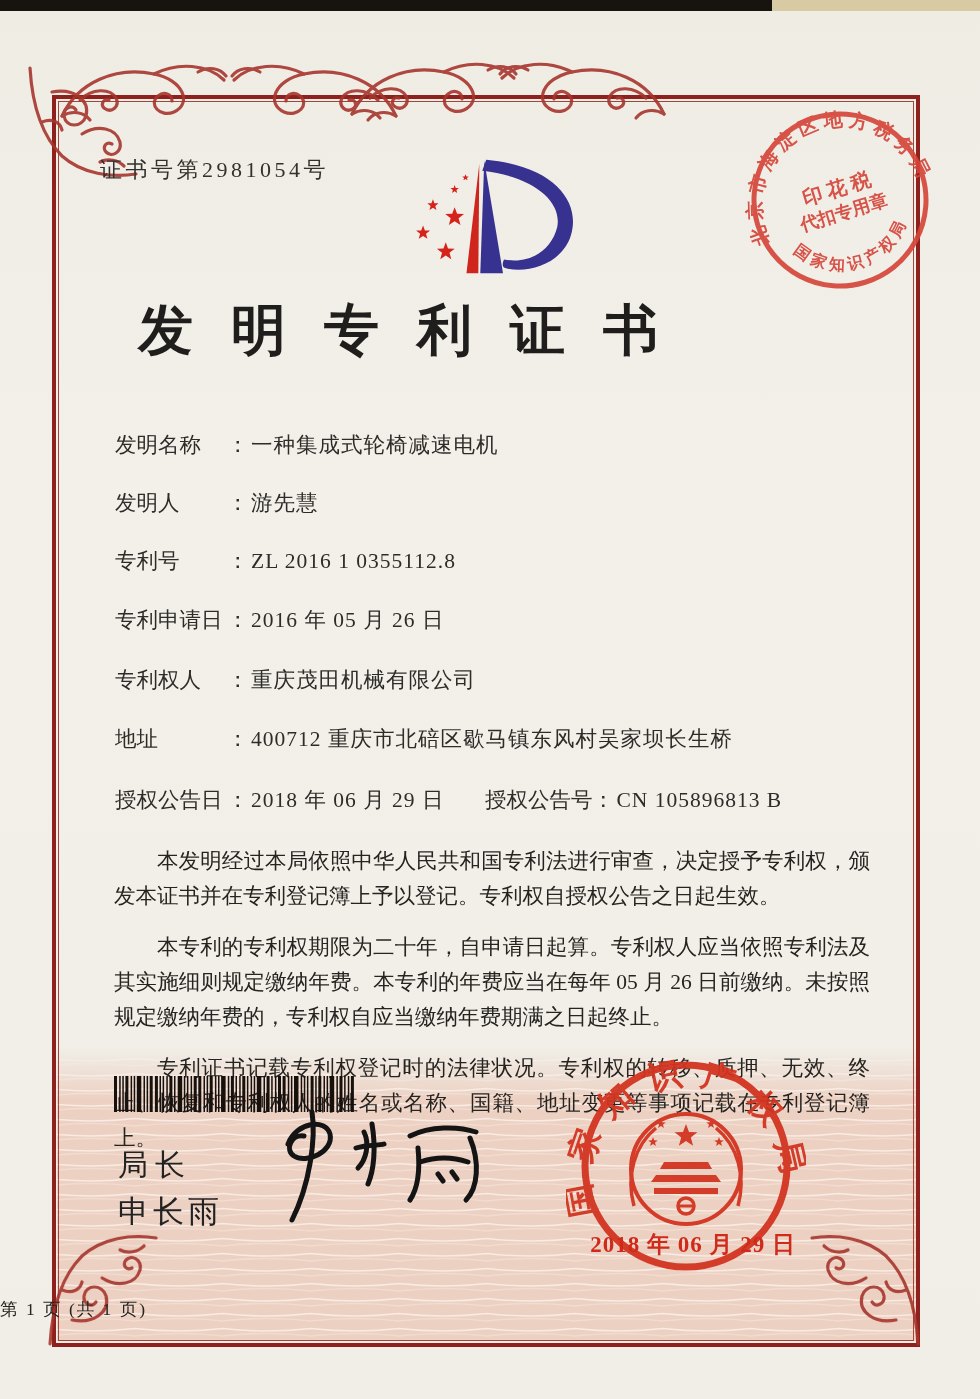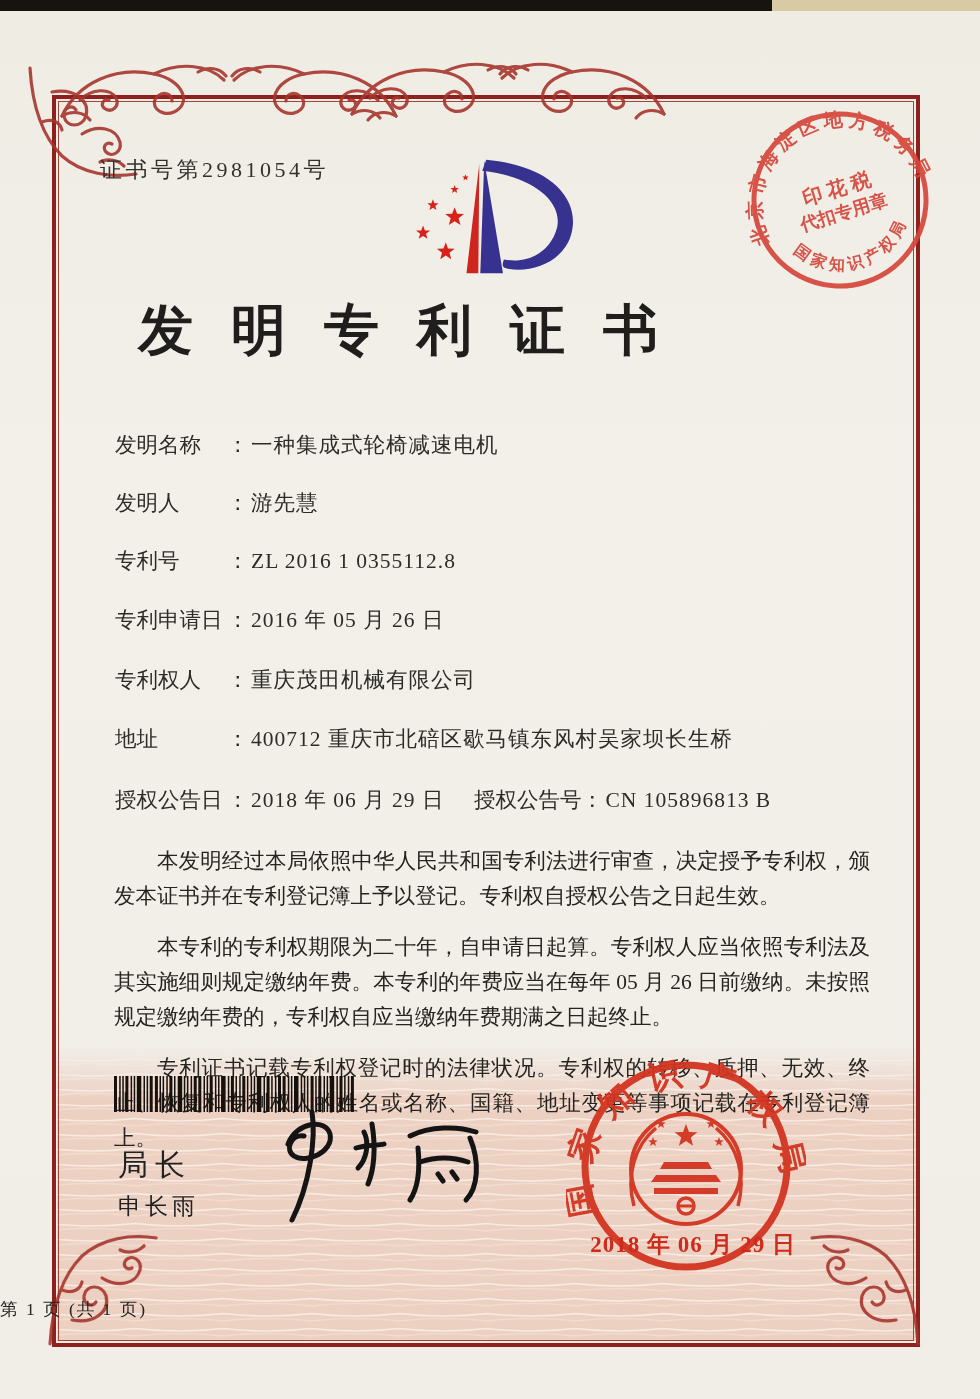--- a/index.html
+++ b/index.html
@@ -14,30 +14,30 @@
   .cert-no{position:absolute;left:100px;top:155px;font-size:22px;letter-spacing:3.5px;color:#33312e;}
   .logo{position:absolute;left:392px;top:148px;width:220px;height:148px;}
   .tax-stamp{position:absolute;left:740px;top:100px;width:200px;height:200px;transform:rotate(-17deg);opacity:.92;}
   .title{position:absolute;left:0;top:294px;width:796px;box-sizing:border-box;text-align:center;
          font-size:55px;font-weight:600;letter-spacing:38px;padding-left:38px;color:#1f1e1c;}
   .frow{position:absolute;left:115px;font-size:21.5px;white-space:nowrap;color:#2e2c29;}
   .flabel{display:inline-block;width:112px;text-align:justify;text-align-last:justify;}
   .flabel::after{content:"";display:inline-block;width:100%;}
   .colon{display:inline-block;width:24px;}
   .fvalue{letter-spacing:1px;}
-  .grant-no{position:absolute;left:474px;top:785px;font-size:21.5px;white-space:nowrap;color:#2e2c29;}
+  .grant-no{position:absolute;left:485px;top:785px;font-size:21.5px;white-space:nowrap;color:#2e2c29;}
   .paras{position:absolute;left:98px;top:828px;width:788px;font-size:21.5px;line-height:35px;
          text-align:justify;color:#262421;}
   .paras p{margin:16px;text-indent:2em;}
   .pink-band{position:absolute;left:57px;top:1048px;width:860px;height:293px;overflow:hidden;}
   .pink-band::after{content:"";position:absolute;inset:0;
         background:linear-gradient(180deg,#f1eee7 0%,rgba(241,238,231,0) 18%);}
   .barcode{position:absolute;left:114px;top:1076px;width:252px;height:36px;}
   .director-label{position:absolute;left:118px;top:1145px;font-size:30px;letter-spacing:7px;color:#222;}
-  .director-name{position:absolute;left:118px;top:1191px;font-size:23px;letter-spacing:4px;color:#222;}
+  .director-name{position:absolute;left:118px;top:1191px;font-size:31px;letter-spacing:4px;color:#222;}
   .signature{position:absolute;left:260px;top:1104px;width:252px;height:128px;}
   .agency-seal{position:absolute;left:566px;top:1046px;width:240px;height:240px;opacity:.95;}
   .seal-date{position:absolute;left:586px;top:1229px;width:214px;text-align:center;font-size:23px;
              color:#cf2a1a;font-weight:600;letter-spacing:1px;white-space:nowrap;}
   .footer{position:absolute;left:0;top:1297px;width:980px;text-align:left;font-size:17.5px;
           letter-spacing:2px;color:#262421;}
   svg text{font-family:"Liberation Serif","DejaVu Serif",serif;}
 </style>
 </head>
 <body>

